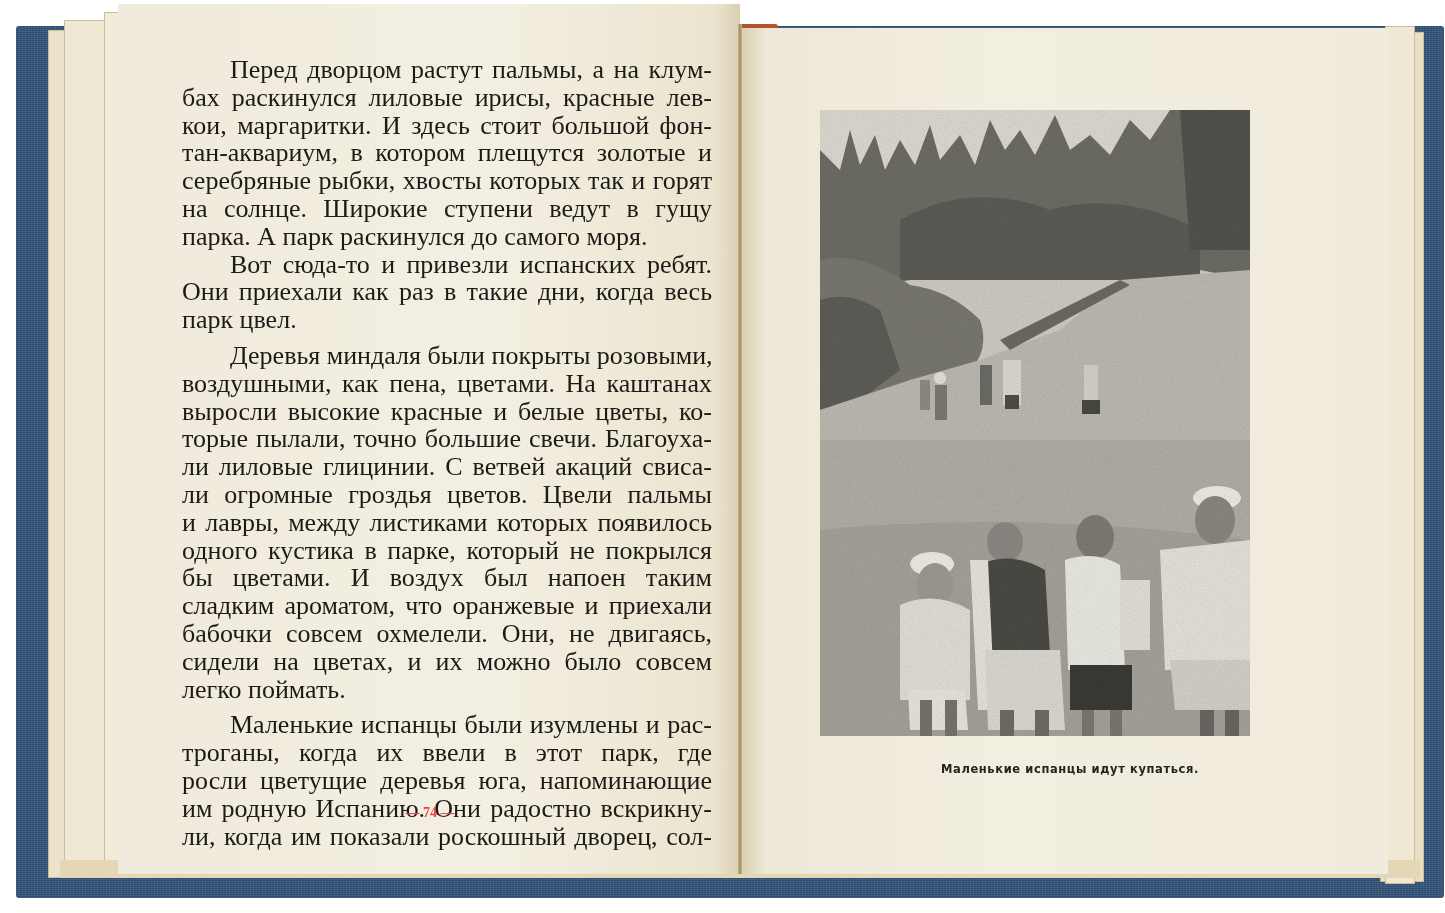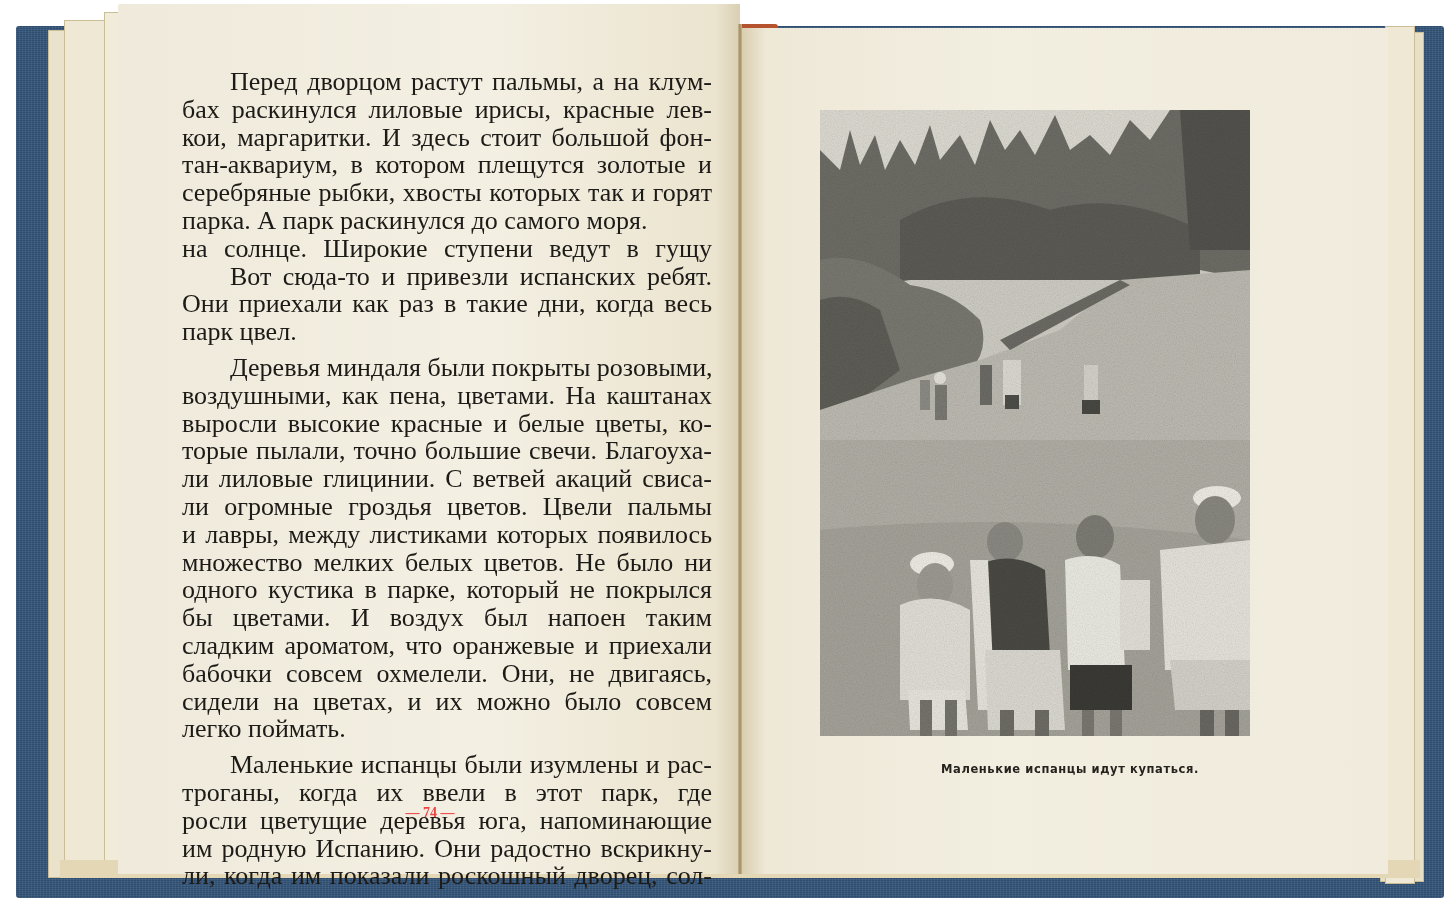--- a/index.html
+++ b/index.html
@@ -47,21 +47,21 @@
   .gutter {
     position:absolute; left:738px; top:24px; width:4px; height:850px;
     background:linear-gradient(90deg,#c8b88e,#9e8a62,#c8b88e);
   }
   .spine-tip {
     position:absolute; left:722px; top:24px; width:56px; height:10px;
     background:#b5532f; border-radius:3px 3px 0 0;
   }
   
   .text-col {
-    position:absolute; left:182px; top:68px; width:530px;
+    position:absolute; left:182px; top:56px; width:530px;
     color:#1d1b18; font-size:26px; line-height:27.8px;
     text-align:justify;
   }
   .text-col p { margin:0; }
   .text-col .line { display:block; text-align:justify; text-align-last:justify; white-space:nowrap; }
   .text-col .line.last { text-align-last:left; }
   .text-col .indent { padding-left:48px; }
   .text-col .pgap { height:8px; }
   .page-number {
     position:absolute; left:380px; top:805px; width:100px; text-align:center;
@@ -98,38 +98,37 @@
 <div class="page right"></div>
 <div class="gutter"></div>
 
 <div class="text-col">
   <p>
     <span class="line indent">Перед дворцом растут пальмы, а на клум-</span>
     <span class="line">бах раскинулся лиловые ирисы, красные лев-</span>
     <span class="line">кои, маргаритки. И здесь стоит большой фон-</span>
     <span class="line">тан-аквариум, в котором плещутся золотые и</span>
     <span class="line">серебряные рыбки, хвосты которых так и горят</span>
+    <span class="line">на солнце. Широкие ступени ведут в гущу</span>
     <span class="line last">парка. А парк раскинулся до самого моря.</span>
-    <span class="line">на солнце. Широкие ступени ведут в гущу</span>
   </p>
   <p>
     <span class="line indent">Вот сюда-то и привезли испанских ребят.</span>
     <span class="line">Они приехали как раз в такие дни, когда весь</span>
     <span class="line last">парк цвел.</span>
   </p>
   <div class="pgap"></div>
   <p>
     <span class="line indent">Деревья миндаля были покрыты розовыми,</span>
     <span class="line">воздушными, как пена, цветами. На каштанах</span>
     <span class="line">выросли высокие красные и белые цветы, ко-</span>
     <span class="line">торые пылали, точно большие свечи. Благоуха-</span>
     <span class="line">ли лиловые глицинии. С ветвей акаций свиса-</span>
     <span class="line">ли огромные гроздья цветов. Цвели пальмы</span>
     <span class="line">и лавры, между листиками которых появилось</span>
-    <span class="line">множество мелких белых цветов. Не было ни</span>
     <span class="line">одного кустика в парке, который не покрылся</span>
     <span class="line">бы цветами. И воздух был напоен таким</span>
     <span class="line">сладким ароматом, что оранжевые и приехали</span>
     <span class="line">бабочки совсем охмелели. Они, не двигаясь,</span>
     <span class="line">сидели на цветах, и их можно было совсем</span>
     <span class="line last">легко поймать.</span>
   </p>
   <div class="pgap"></div>
   <p>
     <span class="line indent">Маленькие испанцы были изумлены и рас-</span>

